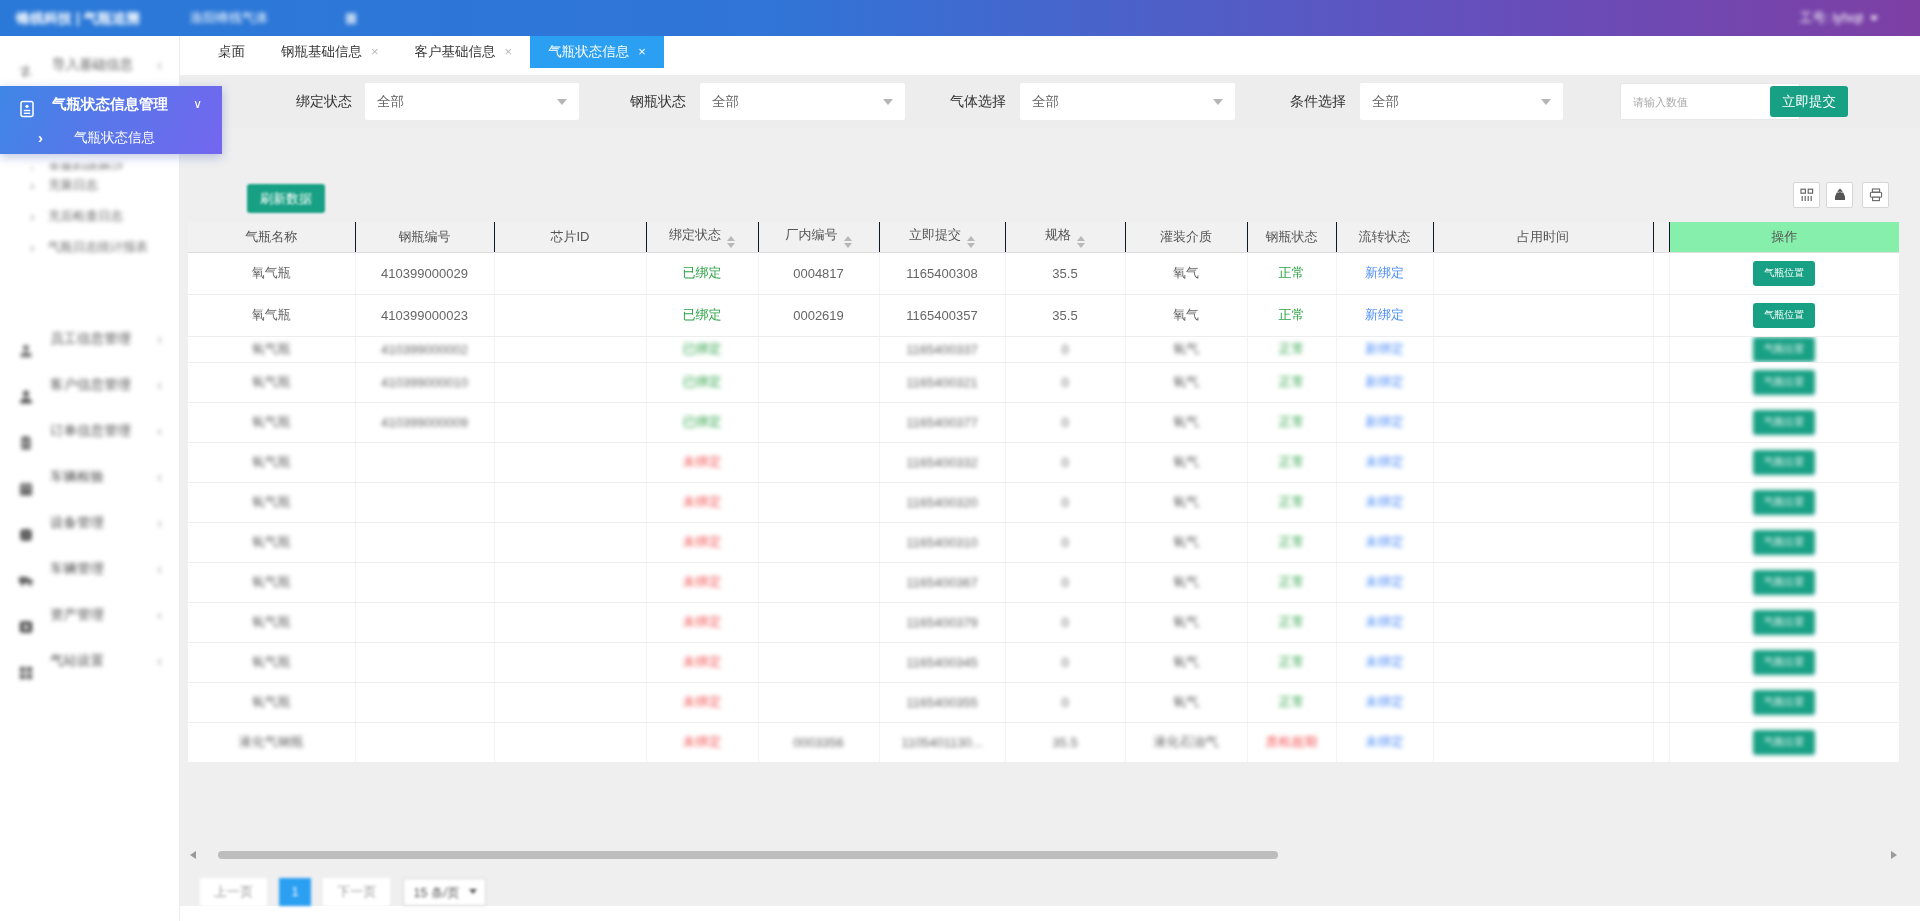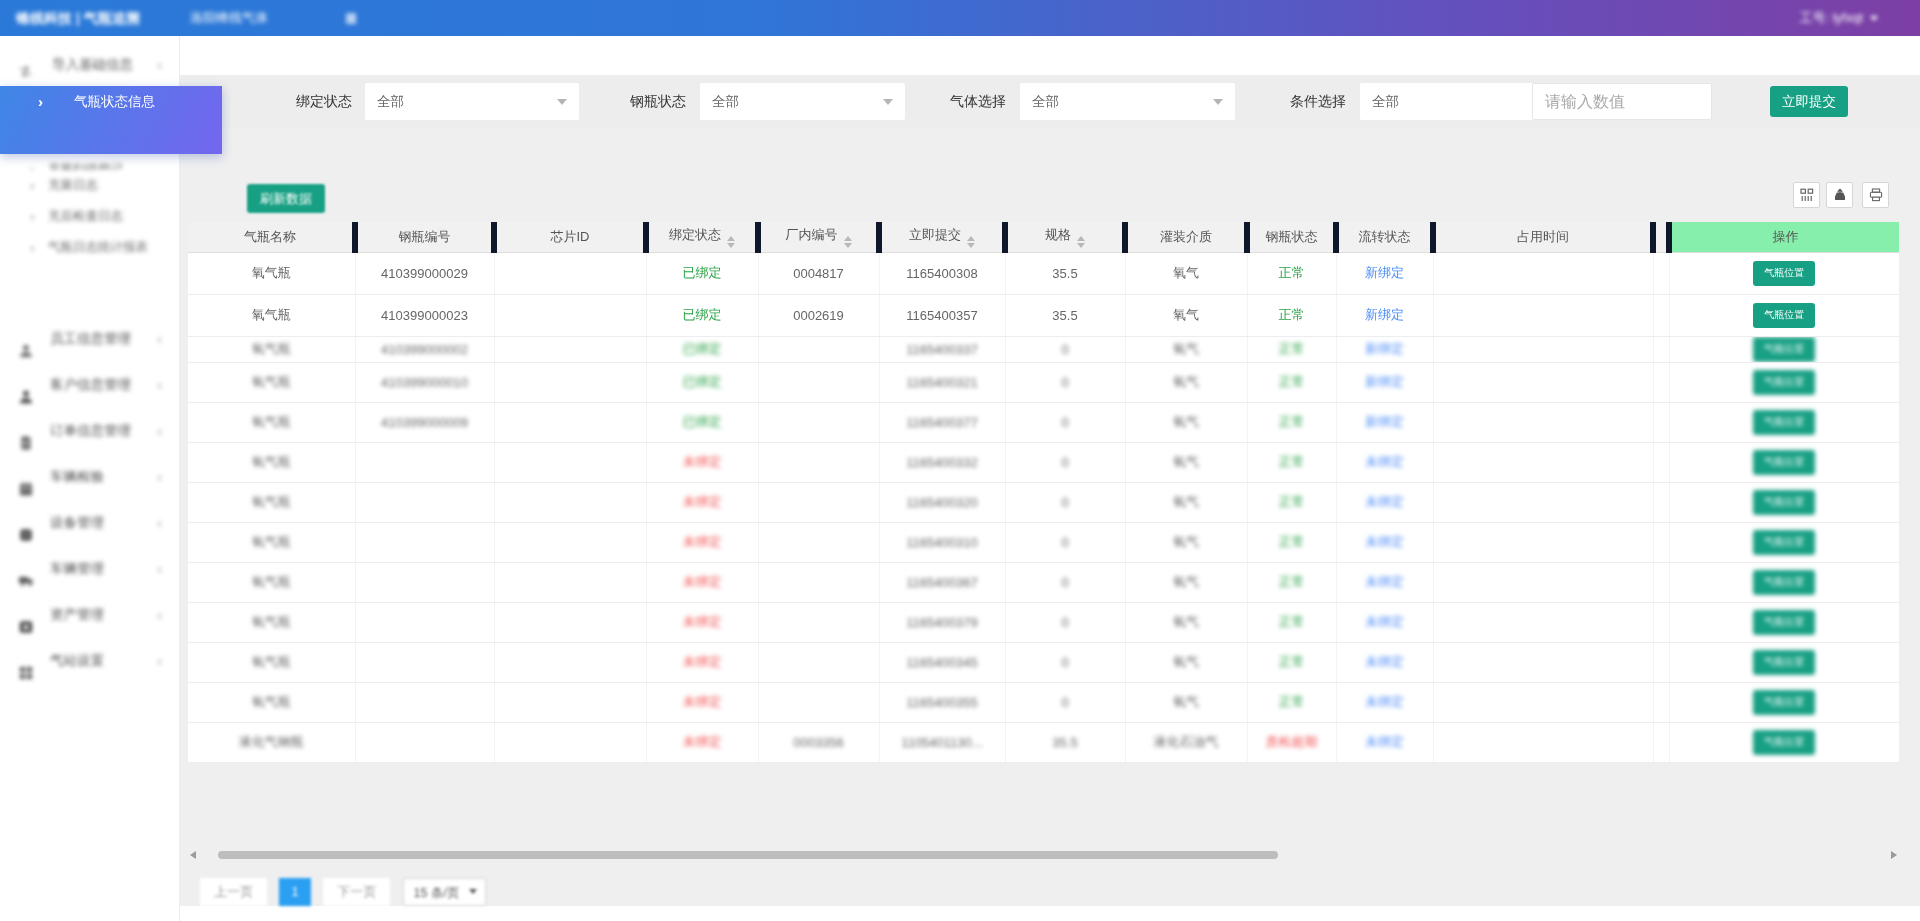--- a/index.html
+++ b/index.html
@@ -66,39 +66,39 @@
 .filterbar{position:absolute;left:0;top:39px;width:1740px;height:53px;background:#ededee}
 .flabel{position:absolute;top:0;line-height:53px;font-size:14px;color:#333}
 .fsel{position:absolute;top:8px;height:37px;background:#fff;border-radius:2px;cursor:pointer}
 .fsel .fvalue{position:absolute;left:12px;line-height:37px;font-size:13.5px;color:#666}
 .caret{position:absolute;right:12px;top:50%;margin-top:-3px;width:0;height:0;
   border-left:5px solid transparent;border-right:5px solid transparent;border-top:6px solid #b5b5b5}
 .fl1{left:116px}.fs1{left:185px;width:214px}
 .fl2{left:450px}.fs2{left:520px;width:205px}
 .fl3{left:770px}.fs3{left:840px;width:215px}
 .fl4{left:1110px}.fs4{left:1180px;width:203px}
-.finput{position:absolute;left:1352px;top:8px;width:180px;height:37px;border:1px solid #e6e6e6;
-  border-radius:2px;background:#fff;padding:0 12px;font-size:16px;color:#555;outline:none}
+.finput{position:absolute;left:1440px;top:8px;width:180px;height:37px;border:1px solid #e6e6e6;
+  border-radius:2px;background:#fff;padding:0 12px;font-size:11px;color:#555;outline:none}
 .finput::placeholder{color:#aaa}
 .fsubmit{position:absolute;left:1590px;top:11px;width:78px;height:31px;background:#18a084;border:none;
   border-radius:3px;color:#fff;font-size:13.5px;cursor:pointer}
 
 
 .content{position:absolute;left:0;top:92px;width:1740px;height:778px;background:#efeff0}
 .refresh-btn{position:absolute;left:67px;top:56px;height:29px;padding:0 13px;background:#18a084;
   border:none;border-radius:3px;color:#fff;font-size:13px;cursor:pointer}
 .tool-btn{position:absolute;top:54px;width:27px;height:26px;background:#fff;border:1px solid #d6d6d6;
   border-radius:2px;cursor:pointer;display:flex;align-items:center;justify-content:center}
 .tool-1{left:1613px}.tool-2{left:1646px}.tool-3{left:1682px}
 
 
 .tablewrap{position:absolute;left:8px;top:94px;width:1711px;background:#fff}
 table{border-collapse:collapse;table-layout:fixed;width:1711px}
 th{height:30px;background:#f1f1f2;font-weight:normal;font-size:13px;color:#555;
-  border-right:6px solid #0f172a;border-bottom:1px solid #dedede;text-align:center}
+  border-right:1px solid #0f172a;border-bottom:1px solid #dedede;text-align:center}
 th:last-child{border-right:none;background:#86efac}
 td{font-size:13px;color:#666;text-align:center;border-bottom:1px solid #ededed;
   border-right:1px solid #f3f3f3;overflow:hidden;white-space:nowrap}
 td:last-child{border-right:none}
 tr.r-clear td{height:42px}
 tr.r-blur td{height:40px}
 tr.partial td{height:22px}
 .green{color:#2ba245}
 .red{color:#f25453}
 .link{color:#4d8ef7;cursor:pointer}
@@ -237,29 +237,47 @@
               <rect x="9" y="2" width="5" height="5"></rect>
               <rect x="2" y="9" width="5" height="5"></rect>
               <rect x="9" y="9" width="5" height="5"></rect>
             </svg></span>
           <span class="sg-label">气站设置</span>
           <span class="sg-chev">‹</span>
         </div>
       </div>
 
     <div class="side-popup">
+      <div class="sp-head">
+        <span class="sp-ic">
+          <svg width="18" height="18" viewBox="0 0 18 18">
+              <rect x="3" y="1.5" width="12" height="15" rx="2" fill="none" stroke="#fff" stroke-width="1.5"></rect>
+              <circle cx="9" cy="6.3" r="1.6" fill="#fff"></circle>
+              <rect x="5.8" y="9.8" width="6.4" height="1.4" fill="#fff"></rect>
+              <rect x="5.8" y="12.6" width="6.4" height="1.4" fill="#fff"></rect>
+            </svg>
+        </span>
+        <span class="sp-label">气瓶状态信息管理</span>
+        <span class="sp-chev">∨</span>
+      </div>
       <div class="sp-child">
         <span class="sp-arrow">›</span>
         <span class="sp-child-label">气瓶状态信息</span>
       </div>
     </div>
   </aside>
 
   <main class="main">
 
+    <div class="tabbar">
+      <div class="tab"><span>桌面</span></div>
+      <div class="tab"><span>钢瓶基础信息</span><span class="tclose">×</span></div>
+      <div class="tab"><span>客户基础信息</span><span class="tclose">×</span></div>
+      <div class="tab active"><span>气瓶状态信息</span><span class="tclose">×</span></div>
+    </div>
 
     <div class="filterbar">
       <span class="flabel fl1">绑定状态</span>
       <div class="fsel fs1">
           <span class="fvalue">全部</span>
           <span class="caret"></span>
         </div>
       <span class="flabel fl2">钢瓶状态</span>
       <div class="fsel fs2">
           <span class="fvalue">全部</span>

